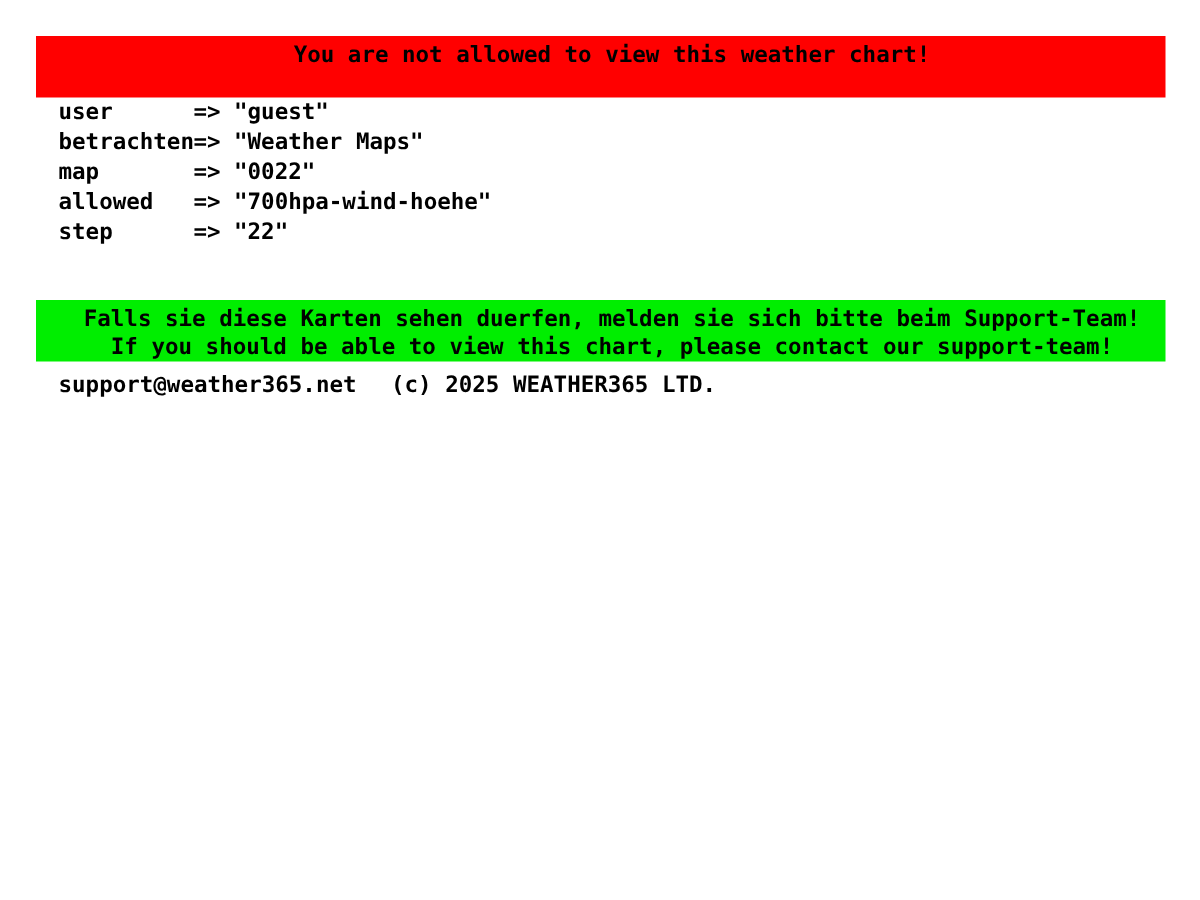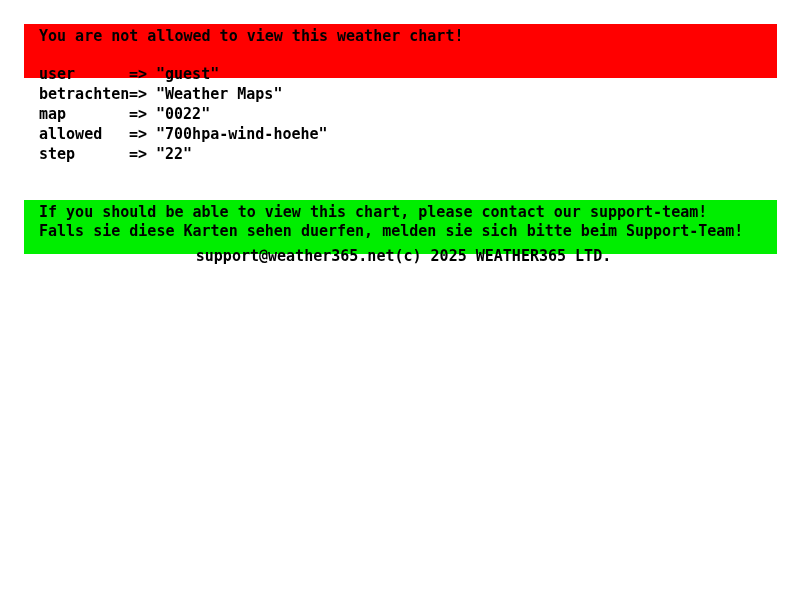--- a/index.html
+++ b/index.html
@@ -10,46 +10,48 @@
     font-family: "DejaVu Sans Mono", "Liberation Mono", monospace;
     font-weight: bold;
     font-size: 15px;
     color: #000000;
     overflow: hidden;
   }
   .banner {
     position: absolute;
     left: 24px;
     width: 753px;
-    height: 54px;
+    height: 41px;
     padding: 3px 0 0 15px;
     line-height: 19px;
     white-space: nowrap;
     overflow: hidden;
+    text-align: center;
   }
   .banner-red   { top: 24px;  background: #ff0000; }
   .banner-green { top: 200px; background: #00ee00; }
   .kv-block {
     position: absolute;
     left: 39px;
     top: 64px;
     line-height: 20px;
   }
   .kv-row { display: flex; white-space: pre; }
   .kv-key   { display: inline-block; width: 90px; }
   .kv-arrow { display: inline-block; width: 27px; }
   .footer-line {
     position: absolute;
     left: 39px;
     right: 32px;
     top: 246px;
     line-height: 20px;
     display: flex;
-    justify-content: center;
+    justify-content: flex-start;
     white-space: nowrap;
+    gap: 23px;
   }
 </style>
 </head>
 <body style="background: rgb(255, 255, 255); color: rgb(0, 0, 0);">
 
 <div class="banner banner-red" style="background: rgb(255, 0, 0);">
   <div>You are not allowed to view this weather chart!</div>
 </div>
 
 <div class="kv-block">
@@ -64,20 +66,20 @@
   </div>
   <div class="kv-row">
     <span class="kv-key">allowed</span><span class="kv-arrow">=&gt;</span><span class="kv-value">"700hpa-wind-hoehe"</span>
   </div>
   <div class="kv-row">
     <span class="kv-key">step</span><span class="kv-arrow">=&gt;</span><span class="kv-value">"22"</span>
   </div>
 </div>
 
 <div class="banner banner-green" style="background: rgb(0, 238, 0);">
+  <div>Falls sie diese Karten sehen duerfen, melden sie sich bitte beim Support-Team!</div>
   <div>If you should be able to view this chart, please contact our support-team!</div>
-  <div>Falls sie diese Karten sehen duerfen, melden sie sich bitte beim Support-Team!</div>
 </div>
 
 <div class="footer-line">
   <span>support@weather365.net</span>
   <span>(c) 2025 WEATHER365 LTD.</span>
 </div>
 
 </body></html>

